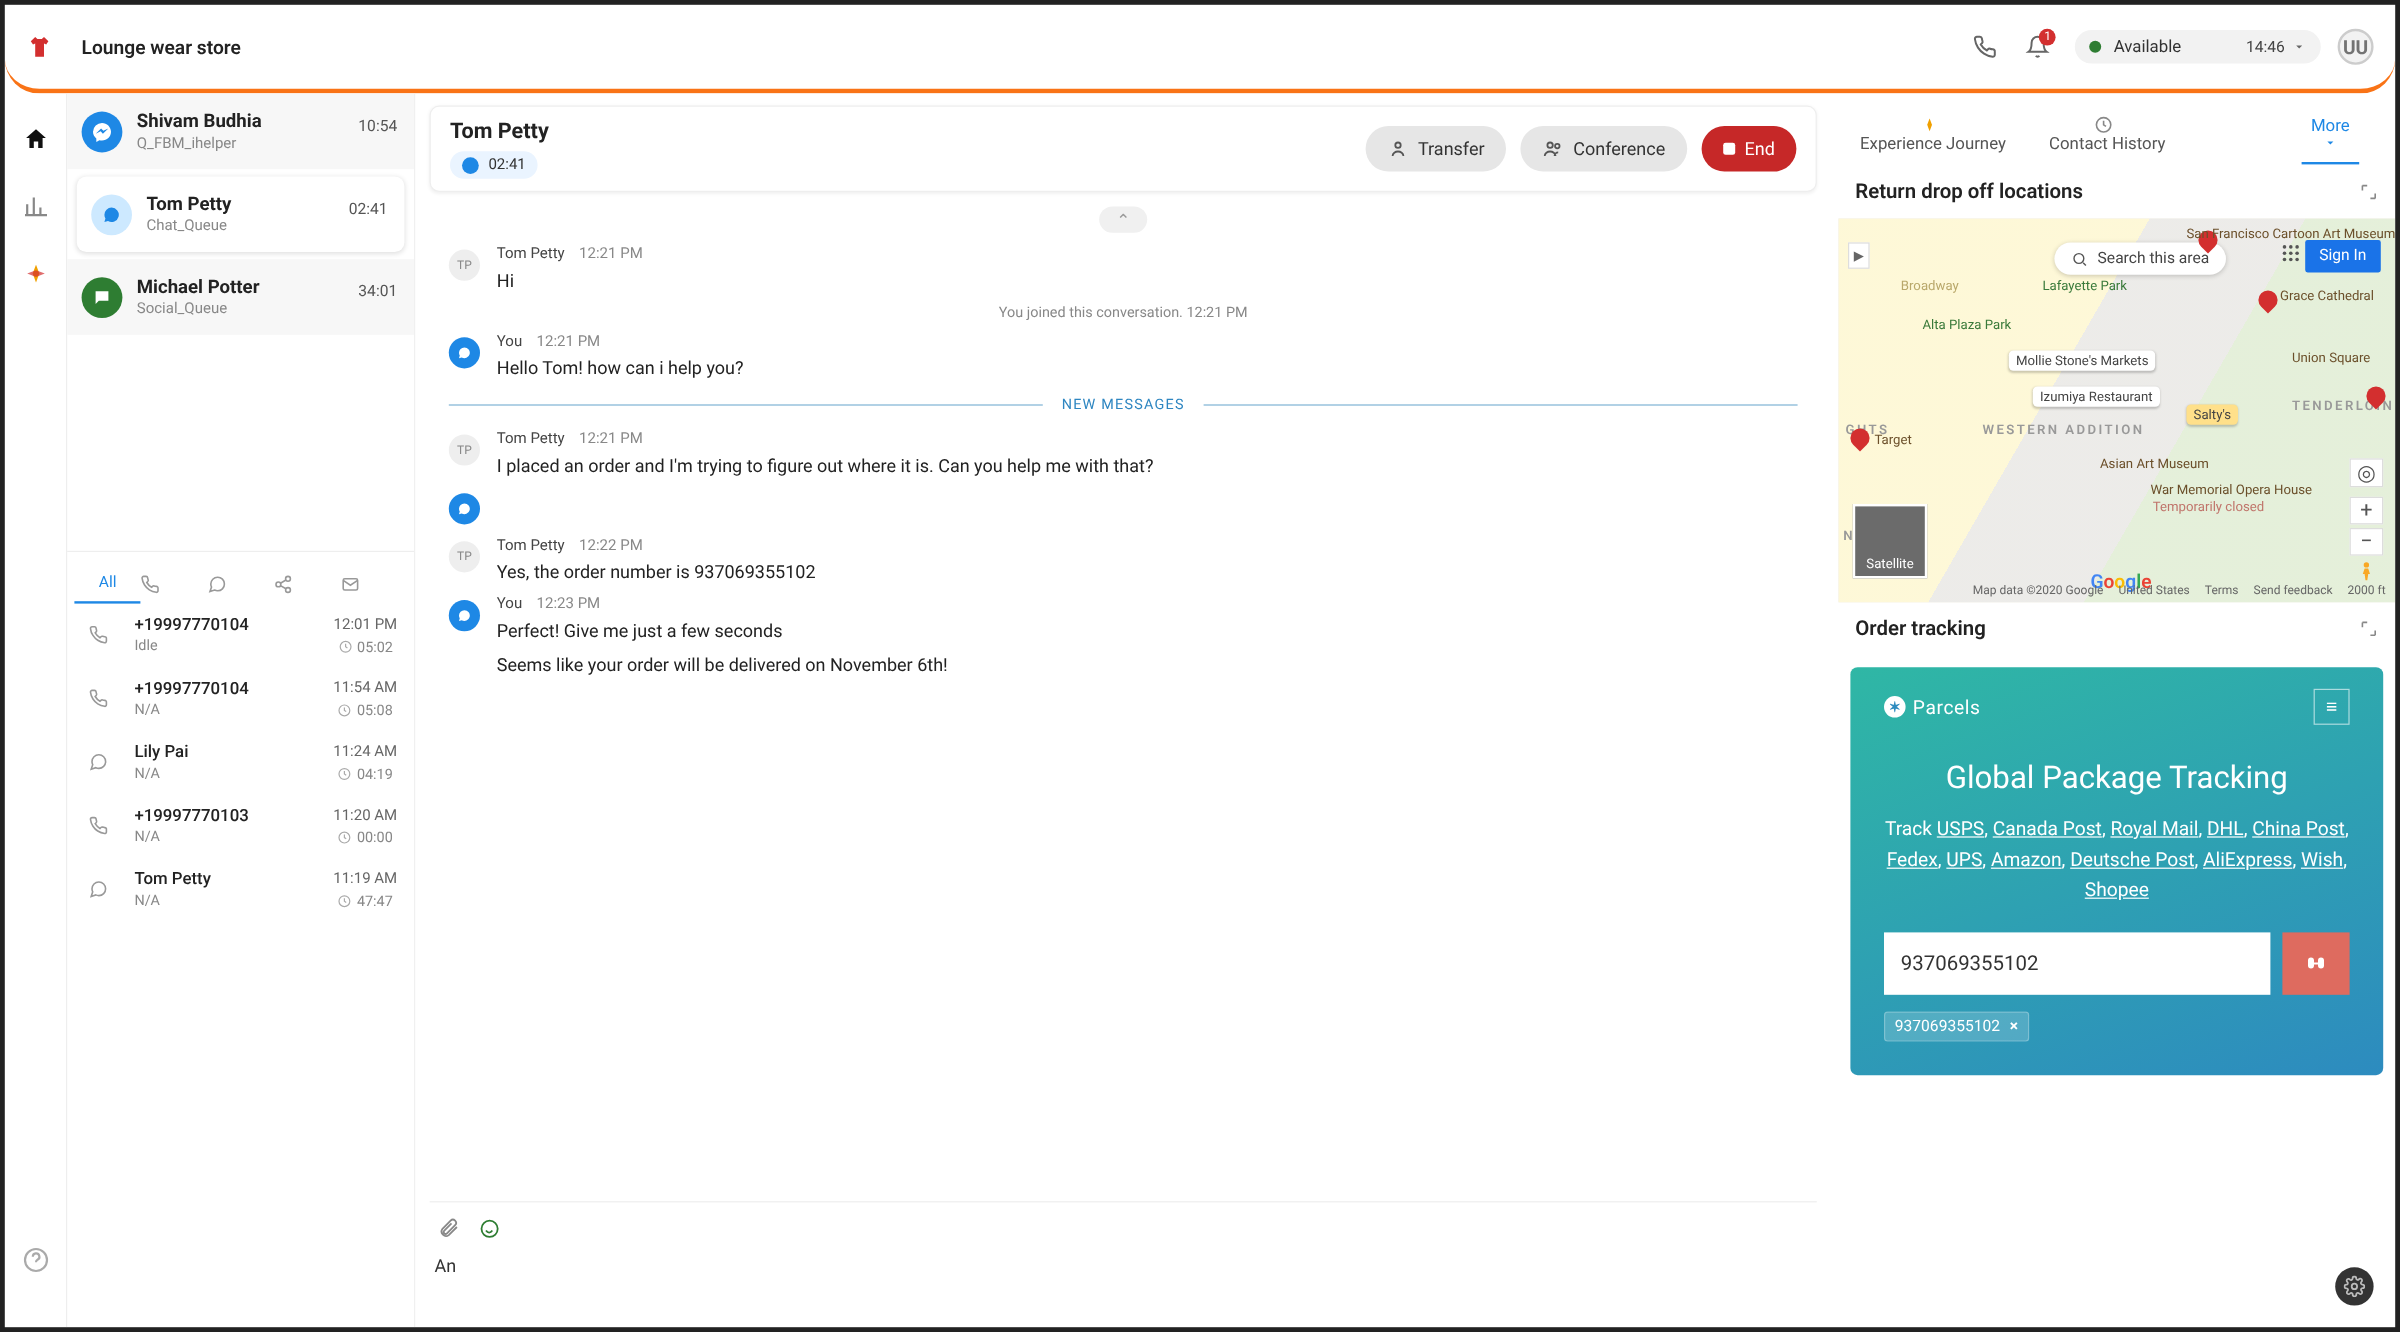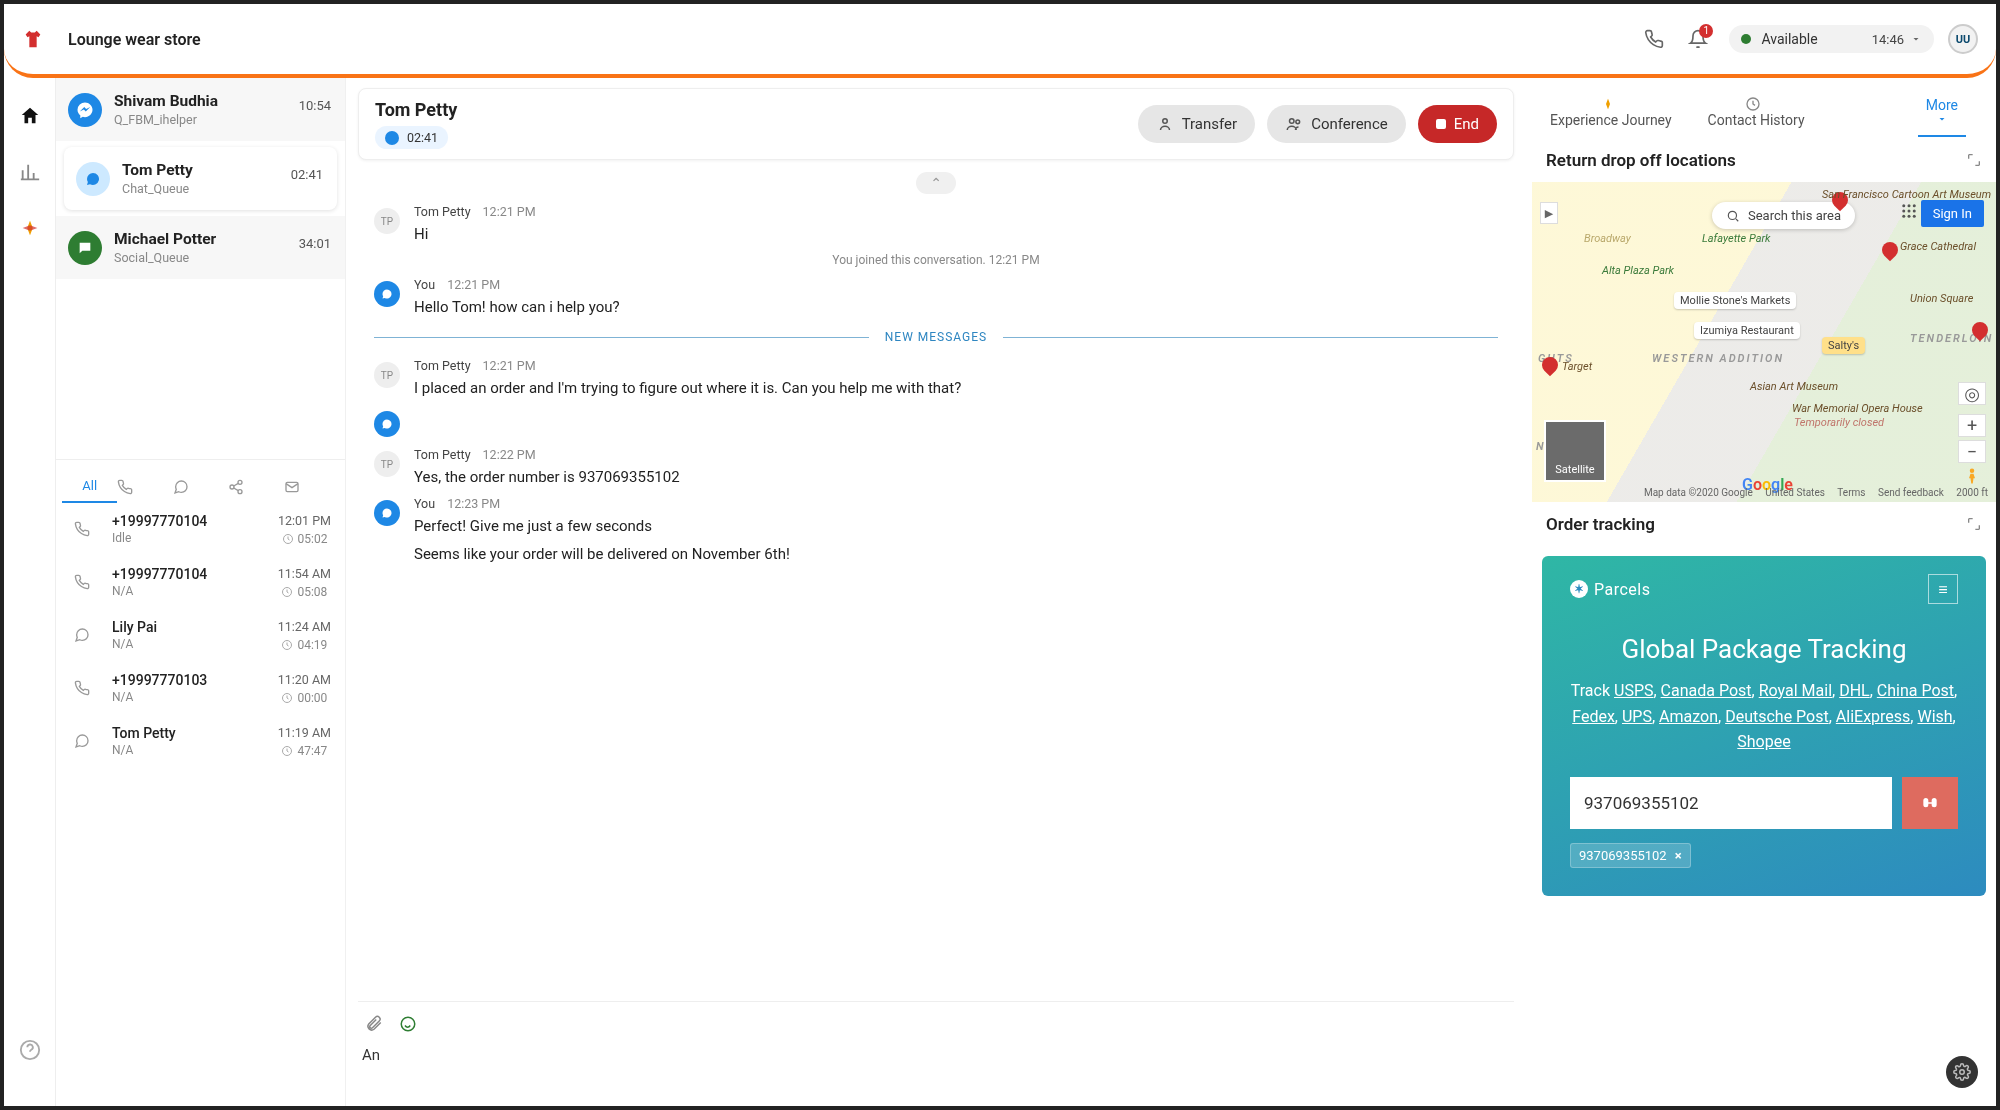--- a/index.html
+++ b/index.html
@@ -11,21 +11,21 @@
 .topbar .brand-icon { width:22px; height:22px; margin-right:24px;}
 .topbar .title { font-size:16px; font-weight:600; color:#222; }
 .topbar .grow { flex:1; }
 .topbar .icon-btn { width:38px; height:38px; display:flex; align-items:center; justify-content:center; color:#555; cursor:pointer; margin-left:6px; }
 .bell-wrap { position:relative; }
 .bell-badge { position:absolute; top:4px; right:4px; background:#d32f2f; color:#fff; font-size:10px; line-height:14px; min-width:14px; height:14px; border-radius:50%; text-align:center; padding:0 3px; }
 .avail { display:flex; align-items:center; background:#f2f2f2; border-radius:18px; padding:6px 12px; margin-left:12px; }
 .avail .dot { width:10px; height:10px; border-radius:50%; background:#2e7d32; margin-right:10px; }
 .avail .text { font-size:14px; color:#333; margin-right:54px; }
 .avail .time { font-size:13px; color:#444; margin-right:6px; }
-.avatar-circle { width:30px; height:30px; border-radius:50%; border:2px solid #ccc; background:#f2f2f2; display:flex; align-items:center; justify-content:center; font-size:11px; font-weight:700; color:#0c4a6e; margin-left:14px; }
+.avatar-circle { width:30px; height:30px; border-radius:50%; border:2px solid #ccc; background:#f2f2f2; display:flex; align-items:center; justify-content:center; font-size:16px; font-weight:700; color:#737373; margin-left:14px; }
 
 .main { flex:1; display:flex; overflow:hidden; }
 
 
 .rail { width:52px; border-right:1px solid #eee; display:flex; flex-direction:column; align-items:center; padding-top:22px; position:relative; }
 .rail .rail-item { width:32px; height:32px; display:flex; align-items:center; justify-content:center; margin-bottom:24px; color:#666; cursor:pointer; }
 .rail .rail-item.active { color:#111; }
 .rail .help { position:absolute; bottom:16px; }
 
 
@@ -94,21 +94,21 @@
 .rtab { display:flex; align-items:center; font-size:14px; color:#555; padding:10px 8px; margin-right:20px; cursor:pointer;flex-direction:column; }
 .rtab svg { margin-right:6px; color:#888; }
 .rtab.active { color:#1e88e5; border-bottom:2px solid #1e88e5; }
 .rtab .chev { margin-left:6px; }
 .r-header { display:flex; align-items:center; padding:12px 14px; font-size:17px; font-weight:600; color:#222; }
 .r-header .grow { flex:1; }
 .map-wrap { position:relative; height:320px; background:#f2efe6; overflow:hidden; }
 .map-bg { position:absolute; inset:0; background:
   linear-gradient(120deg, rgba(255,249,214,0.9) 0 40%, rgba(234,234,234,0.7) 40% 60%, rgba(220,240,210,0.6) 60% 100%);
   }
-.map-label { position:absolute; font-size:11px; color:#777; white-space:nowrap;font-style:italic; }
+.map-label { position:absolute; font-size:11px; color:#777; white-space:nowrap; }
 .map-pin { position:absolute; width:16px; height:16px; background:#d32f2f; border-radius:50% 50% 50% 0; transform:rotate(-45deg); }
 .map-chip { position:absolute; background:#fff; border-radius:4px; font-size:11px; padding:2px 6px; box-shadow:0 1px 2px rgba(0,0,0,.2); color:#444; }
 .map-ctrl { position:absolute; right:10px; background:#fff; border:1px solid #ddd; width:28px; text-align:center; font-size:18px; color:#555; cursor:pointer; }
 .map-search { position:absolute; top:20px; left:180px; background:#fff; border-radius:18px; box-shadow:0 1px 4px rgba(0,0,0,.2); display:flex; align-items:center; padding:6px 14px; font-size:13px; color:#444; }
 .map-signin { position:absolute; top:18px; right:12px; background:#1a73e8; color:#fff; font-size:13px; padding:6px 12px; border-radius:2px; cursor:pointer; }
 .map-grid { position:absolute; top:20px; right:78px; color:#555; }
 .map-slide { position:absolute; top:20px; left:8px; width:18px; height:22px; background:#fff; border:1px solid #ddd; display:flex; align-items:center; justify-content:center; font-size:11px; color:#666; cursor:pointer;}
 .map-sat { position:absolute; bottom:20px; left:12px; width:62px; height:62px; background:#6b6b6b; border:2px solid #fff; color:#fff; font-size:11px; display:flex; align-items:flex-end; justify-content:center; padding-bottom:4px; }
 .map-foot { position:absolute; bottom:4px; right:8px; font-size:10px; color:#666; }
 .map-foot span { margin-left:10px;}

